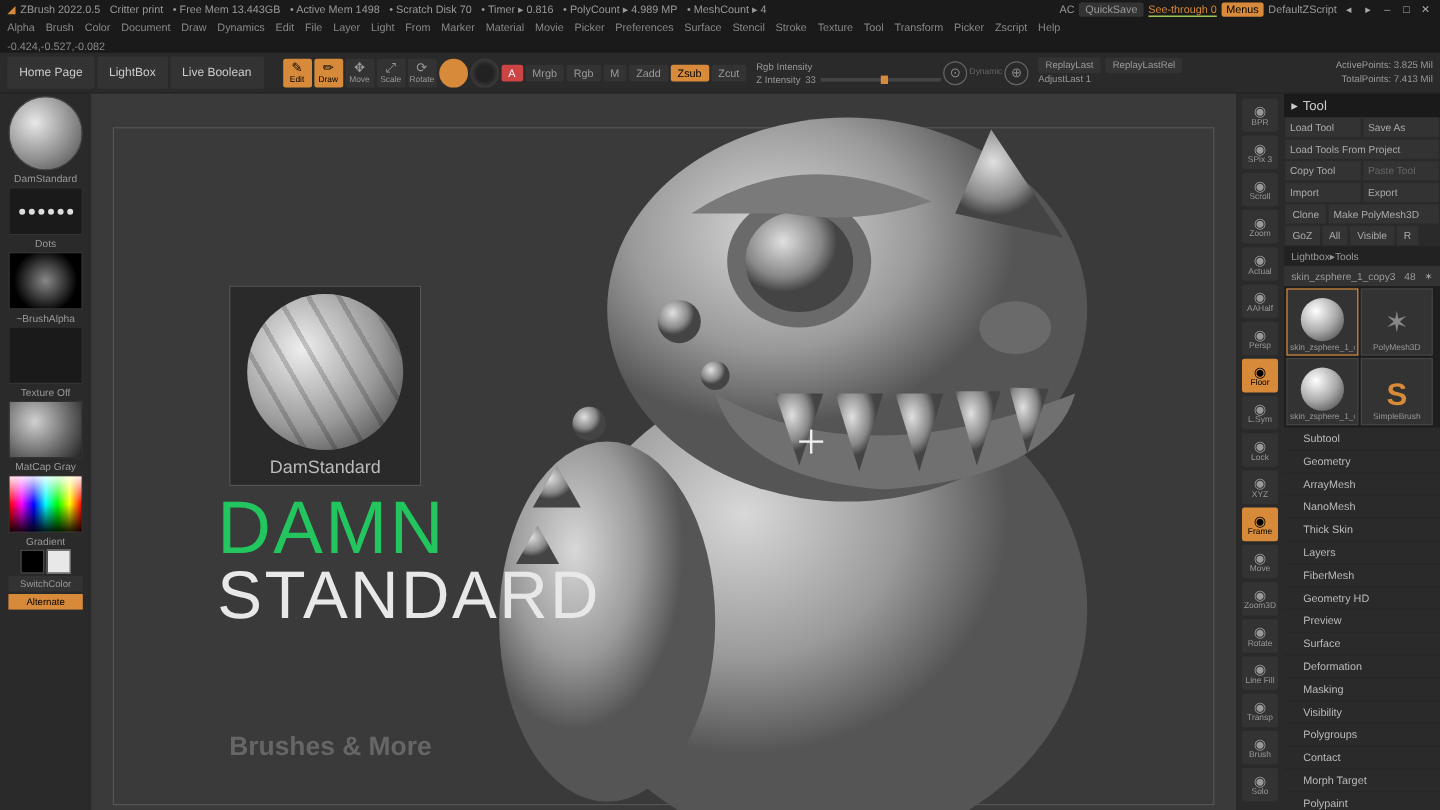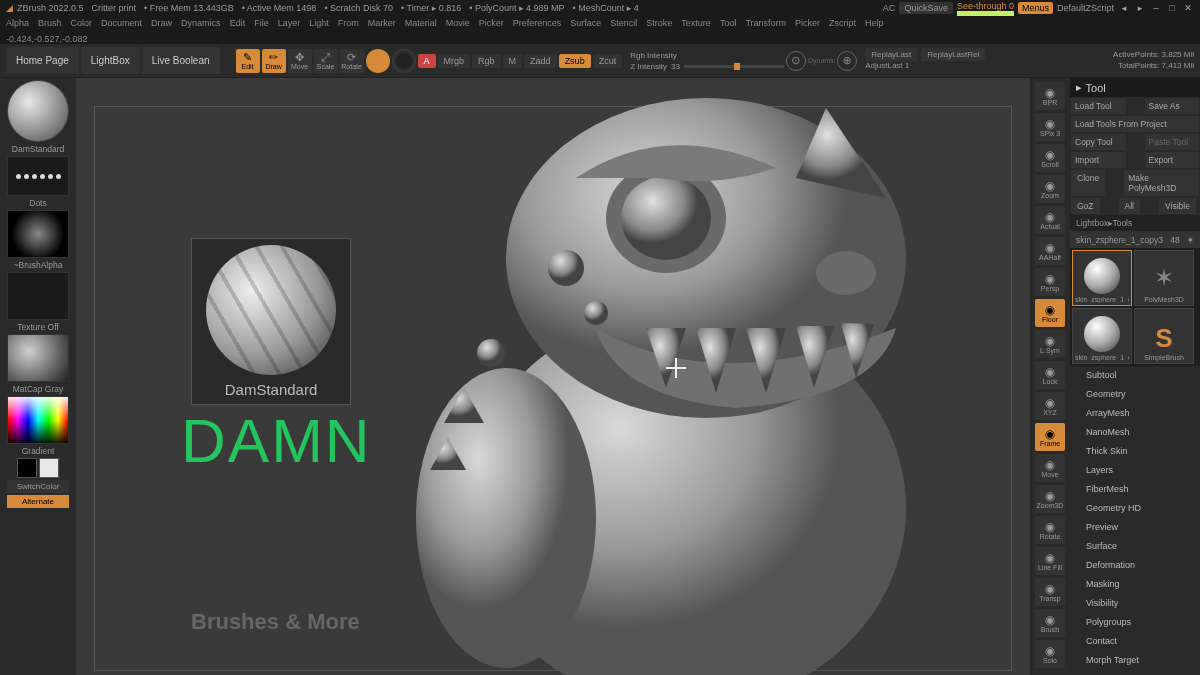--- a/index.html
+++ b/index.html
@@ -3,21 +3,21 @@
 <meta charset="utf-8">
 <style>
 * { margin: 0; padding: 0; box-sizing: border-box; font-family: Arial, sans-serif; }
 body { background: #2a2a2a; color: #999; font-size: 10px; width: 1200px; height: 675px; overflow: hidden; position: relative; }
 
 .titlebar { height: 16px; background: #1a1a1a; display: flex; align-items: center; padding: 0 6px; font-size: 9px; }
 .titlebar .logo { color: #d68a3a; margin-right: 4px; }
 .titlebar-seg { margin-right: 8px; }
 .titlebar-right { margin-left: auto; display: flex; gap: 4px; align-items: center; }
 .qs { background: #333; padding: 1px 5px; border-radius: 2px; }
-.see { color: #d68a3a; border-bottom: 5px solid #bef264; }
+.see { color: #d68a3a; border-bottom: 1px solid #bef264; }
 .mn { background: #d68a3a; color: #000; padding: 1px 4px; border-radius: 2px; }
 .win-ctrl { width: 12px; height: 12px; display: flex; align-items: center; justify-content: center; color: #aaa; }
 
 .menubar { height: 14px; background: #1a1a1a; display: flex; align-items: center; padding: 0 6px; font-size: 9px; gap: 9px; color: #888; }
 .menubar span { cursor: pointer; }
 
 .coordbar { height: 14px; background: #1a1a1a; padding: 0 6px; font-size: 9px; color: #888; display: flex; align-items: flex-end; }
 
 .topshelf { height: 34px; background: #2a2a2a; display: flex; align-items: center; padding: 0 6px; gap: 2px; border-bottom: 1px solid #222; }
 .shelf-btn { background: #333; padding: 8px 10px; font-size: 10px; border-radius: 2px; color: #ccc; cursor: pointer; }
@@ -73,21 +73,21 @@
 .big-text .l2 { font-size: 56px; color: #e8e8e8; line-height: 0.95; }
 .brushes-more { position: absolute; left: 115px; bottom: 40px; font-size: 22px; font-weight: bold; color: #666; }
 
 .rtray { width: 40px; background: #2a2a2a; display: flex; flex-direction: column; align-items: center; padding: 4px 0; gap: 3px; }
 .rtray-btn { width: 30px; height: 28px; background: #333; border-radius: 2px; display: flex; flex-direction: column; align-items: center; justify-content: center; font-size: 7px; color: #999; cursor: pointer; }
 .rtray-btn.on { background: #d68a3a; color: #000; }
 .rtray-btn .i { font-size: 12px; line-height: 1; }
 
 .rpanel { width: 130px; background: #2a2a2a; display: flex; flex-direction: column; font-size: 9px; overflow-y: auto; }
 .rpanel-head { background: #1a1a1a; padding: 3px 6px; font-size: 11px; color: #ccc; display: flex; align-items: center; gap: 4px; }
-.rrow { display: flex; gap: 19px; padding: 1px; }
+.rrow { display: flex; gap: 2px; padding: 1px; }
 .rbtn { flex: 1; background: #333; padding: 3px 4px; font-size: 8.5px; cursor: pointer; text-align: left; color: #aaa; }
 .rbtn.sm { flex: 0 0 auto; padding: 3px 6px; }
 .rbtn.dim { color: #666; }
 .lbox { background: #222; padding: 3px 6px; font-size: 8.5px; color: #999; border-bottom: 1px solid #333; }
 .tool-cur { background: #333; padding: 3px 6px; font-size: 8.5px; display: flex; justify-content: space-between; }
 .tool-grid { display: flex; flex-wrap: wrap; gap: 2px; padding: 2px; background: #1e1e1e; }
 .tool-thumb { width: 60px; height: 56px; background: #333; border: 1px solid #444; display: flex; flex-direction: column; align-items: center; justify-content: flex-end; font-size: 7px; text-align: center; padding: 2px; position: relative; }
 .tool-thumb.sel { border-color: #d68a3a; }
 .tool-thumb .tn { white-space: nowrap; overflow: hidden; width: 100%; }
 .thumb-sphere { width: 36px; height: 36px; background: radial-gradient(circle at 35% 30%, #fff, #aaa 50%, #333); border-radius: 50%; margin-bottom: 2px; }
@@ -295,20 +295,21 @@
       </svg>
     </div>
     <div class="crosshair"></div>
 
     <div class="overlay-card">
       <div class="overlay-sphere"></div>
       <div class="overlay-label">DamStandard</div>
     </div>
     <div class="big-text">
       <div class="l1">DAMN</div>
+      <div class="l2">STANDARD</div>
     </div>
     <div class="brushes-more">Brushes &amp; More</div>
   </div>
 
   <div class="rtray" id="rtray">
       <div class="rtray-btn">
         <span class="i">◉</span>
         <span>BPR</span>
       </div>
       <div class="rtray-btn">

